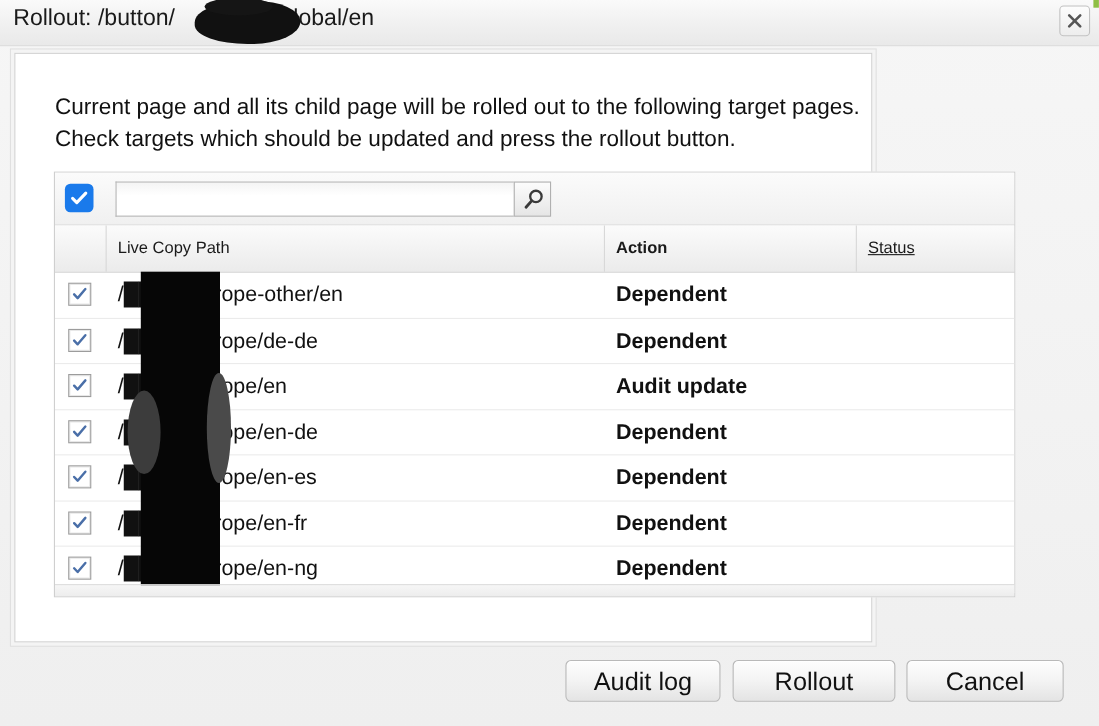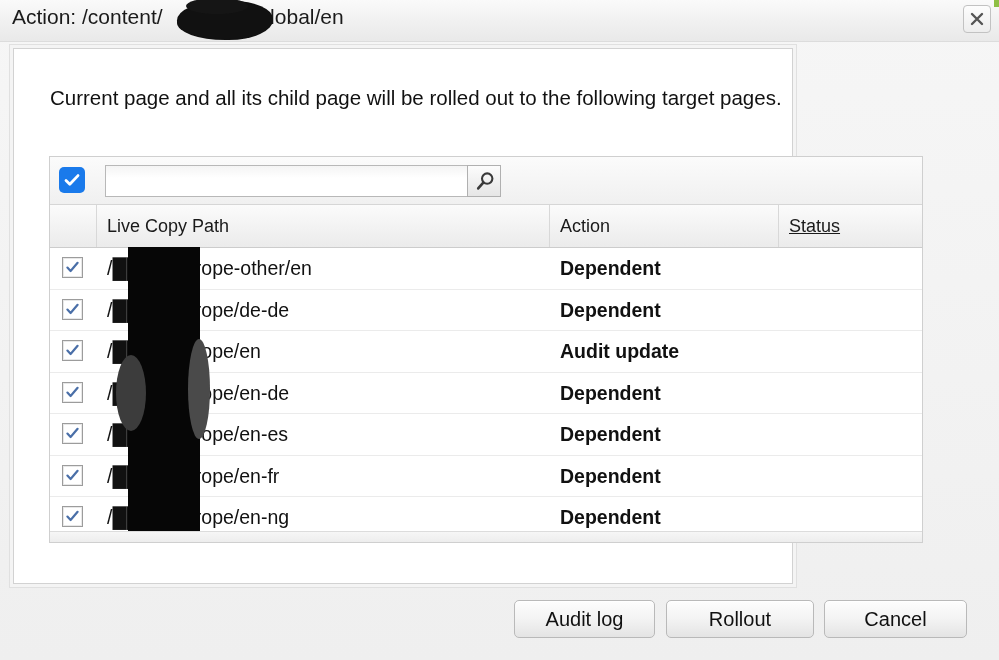--- a/index.html
+++ b/index.html
@@ -145,32 +145,32 @@
   
   #col-header {
     position: relative;
     height: 42px;
     background: linear-gradient(to bottom, #fbfbfb 0%, #ebebeb 100%);
     border-bottom: 1px solid #cccccc;
     display: flex;
     align-items: center;
   }
   .col-cell {
-    font-size: 18px;
+    font-size: 15px;
     color: #1a1a1a;
     box-sizing: border-box;
     height: 42px;
     line-height: 42px;
     padding-left: 10px;
     overflow: hidden;
     white-space: nowrap;
   }
   .col-check  { width: 47px; padding-left: 0; border-right: 1px solid #d8d8d8; }
   .col-path   { width: 453px; border-right: 1px solid #d8d8d8; }
-  .col-action { width: 229px; border-right: 1px solid #d8d8d8; }
+  .col-action { width: 229px; border-right: 1px solid #d8d8d8; font-weight: bold; }
   .col-status { width: 143px; text-decoration: underline; }
 
   
   #rows { position: relative; background: #fff; }
   .row {
     display: flex;
     align-items: center;
     height: 40.5px;
     border-bottom: 1px solid #ebebeb;
   }
@@ -239,53 +239,54 @@
     left: 0; bottom: 0;
     width: 999px; height: 74px;
   }
   .btn {
     position: absolute;
     top: 14px;
     height: 38px;
     border: 1px solid #b9b9b9;
     border-radius: 5px;
     background: linear-gradient(to bottom, #fdfdfd 0%, #f3f3f3 50%, #e4e4e4 100%);
-    font-size: 20px;
+    font-size: 23px;
     font-family: "Liberation Sans", sans-serif;
     color: #111;
     cursor: pointer;
     box-shadow: 0 1px 0 rgba(255,255,255,0.8) inset;
     box-sizing: border-box;
   }
   #audit-log-button { left: 514px; width: 141px; }
   #rollout-button   { left: 666px; width: 148px; }
   #cancel-button    { left: 824px; width: 143px; }
 </style>
 </head>
 <body>
 
 <div id="dialog">
 
   <div id="titlebar">
-    <div id="title-text"><span>Action: /content/</span><span style="display:inline-block;width:90px"></span><span>/global/en</span></div>
+    <div id="title-text"><span>Rollout: /button/</span><span style="display:inline-block;width:90px"></span><span>/global/en</span></div>
     <div id="title-redaction"></div>
     <div id="close-button">
       <span>
         <svg width="18" height="18" viewBox="0 0 18 18">
           <path d="M4 4 L14 14 M14 4 L4 14" stroke="#555" stroke-width="2.4" stroke-linecap="round" fill="none"></path>
         </svg>
       </span>
     </div>
     <div id="corner-accent"></div>
   </div>
 
   <div id="panel">
 
     <div id="intro">
       <div>Current page and all its child page will be rolled out to the following target pages.</div>
+      <div>Check targets which should be updated and press the rollout button.</div>
     </div>
 
     <div id="grid">
 
       <div id="grid-toolbar">
         <div id="select-all-checkbox">
           <span>
             <svg width="18" height="18" viewBox="0 0 18 18">
               <path d="M3 9.4 L6.8 13.2 L15 4.6" stroke="#fff" stroke-width="2.8" fill="none" stroke-linecap="round" stroke-linejoin="round"></path>
             </svg>

